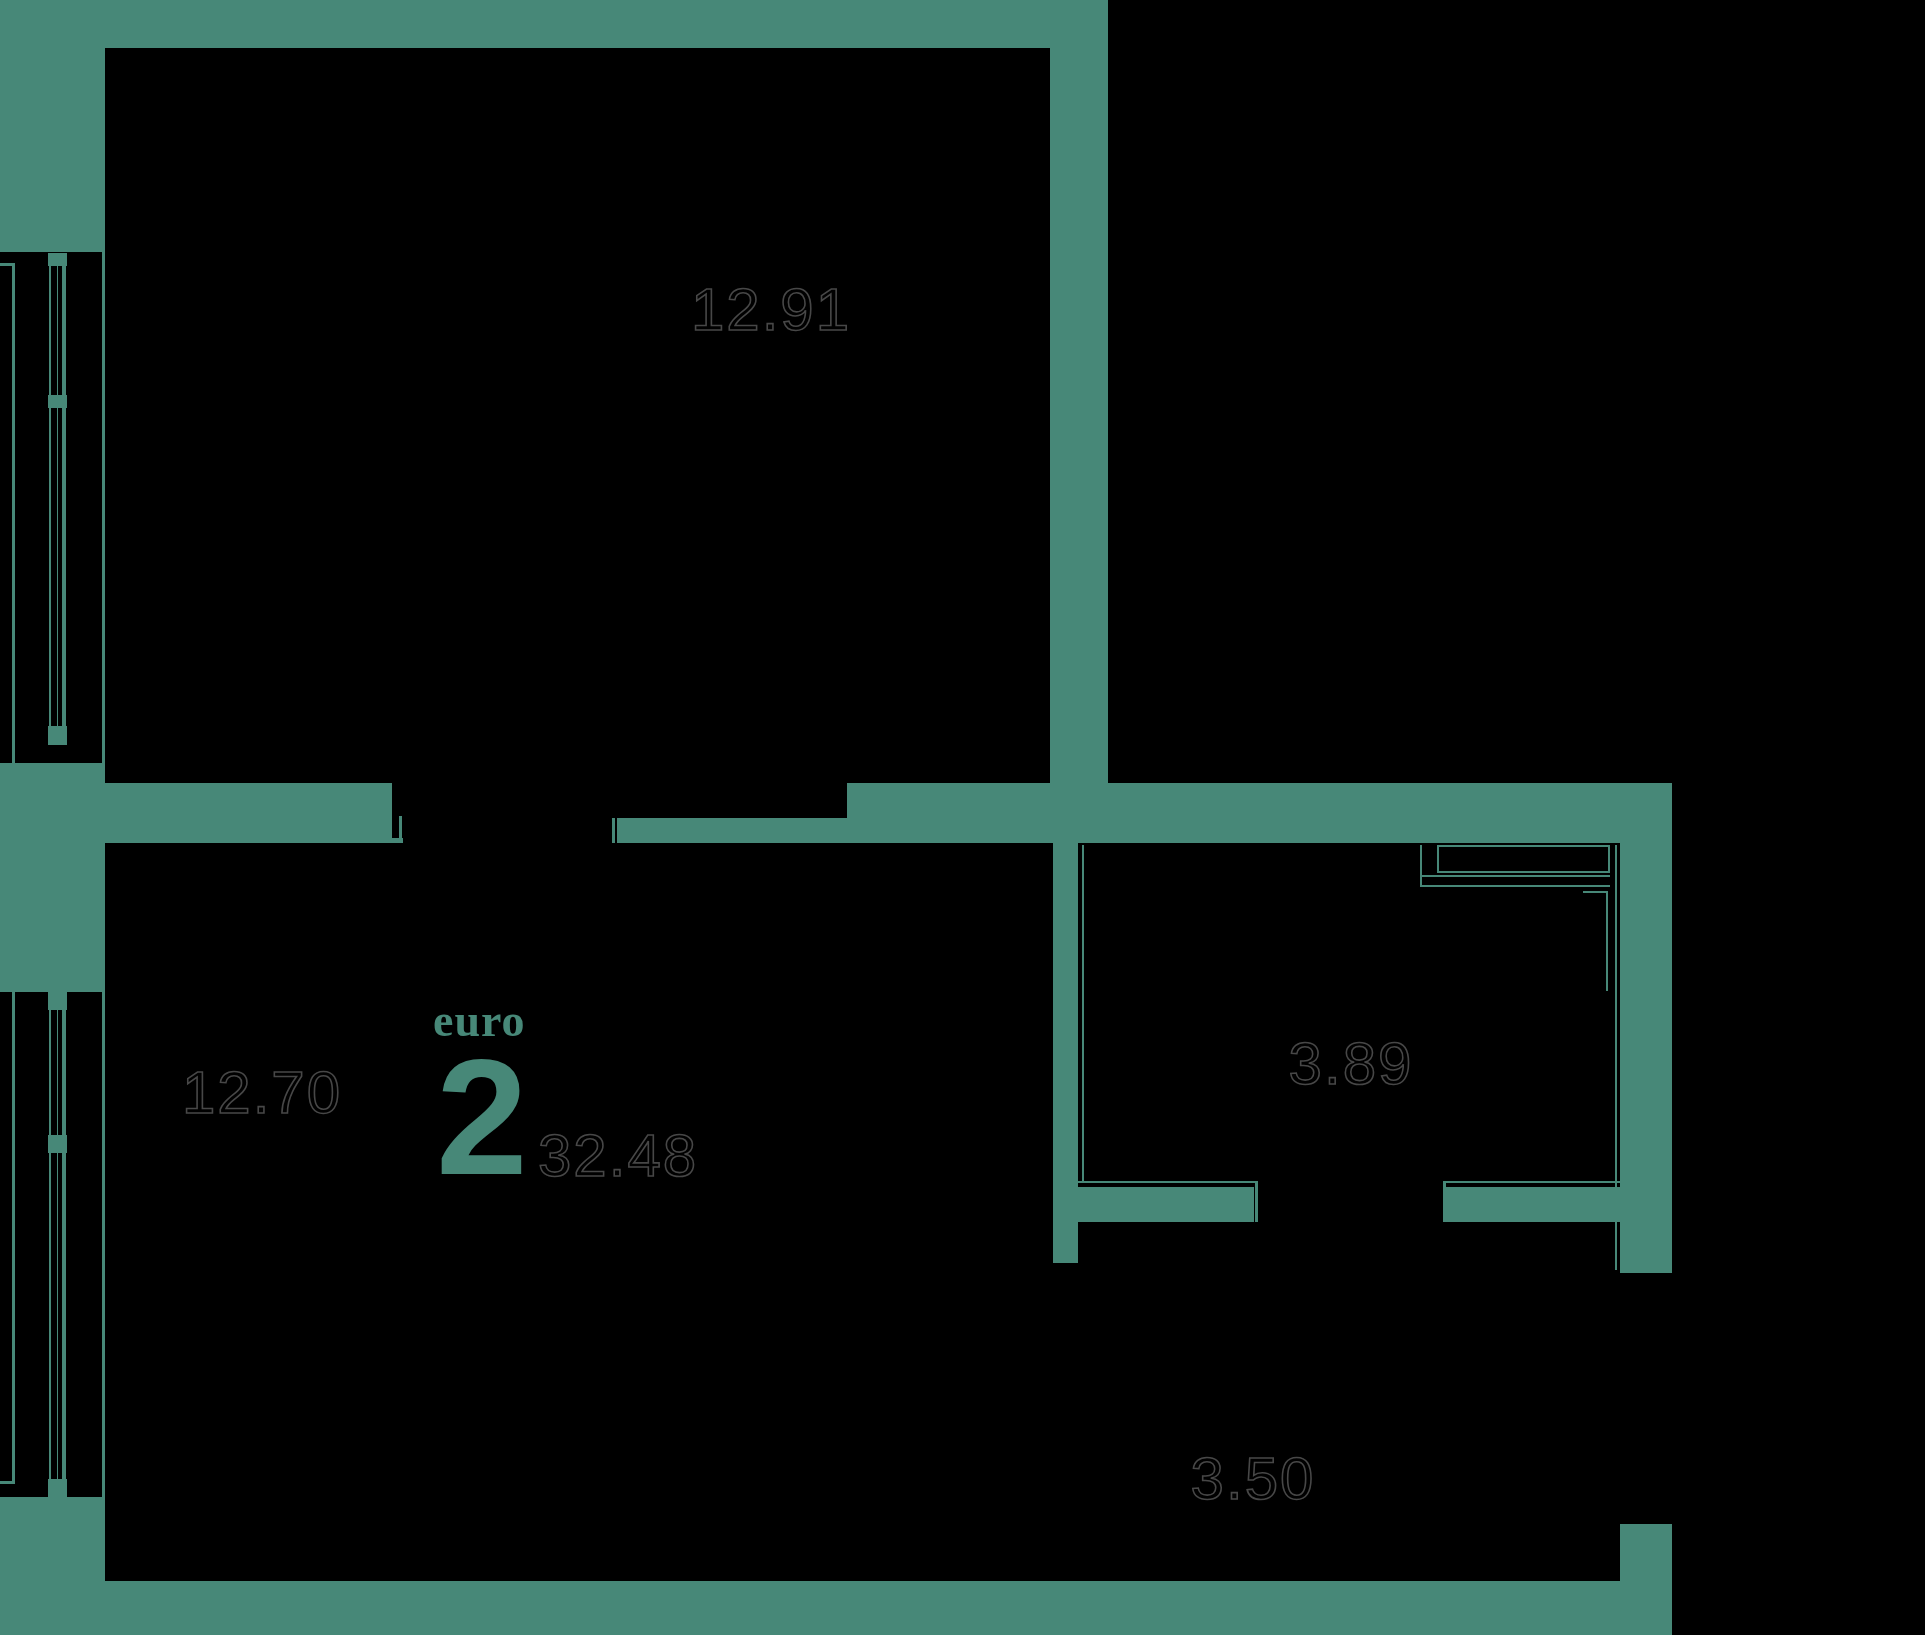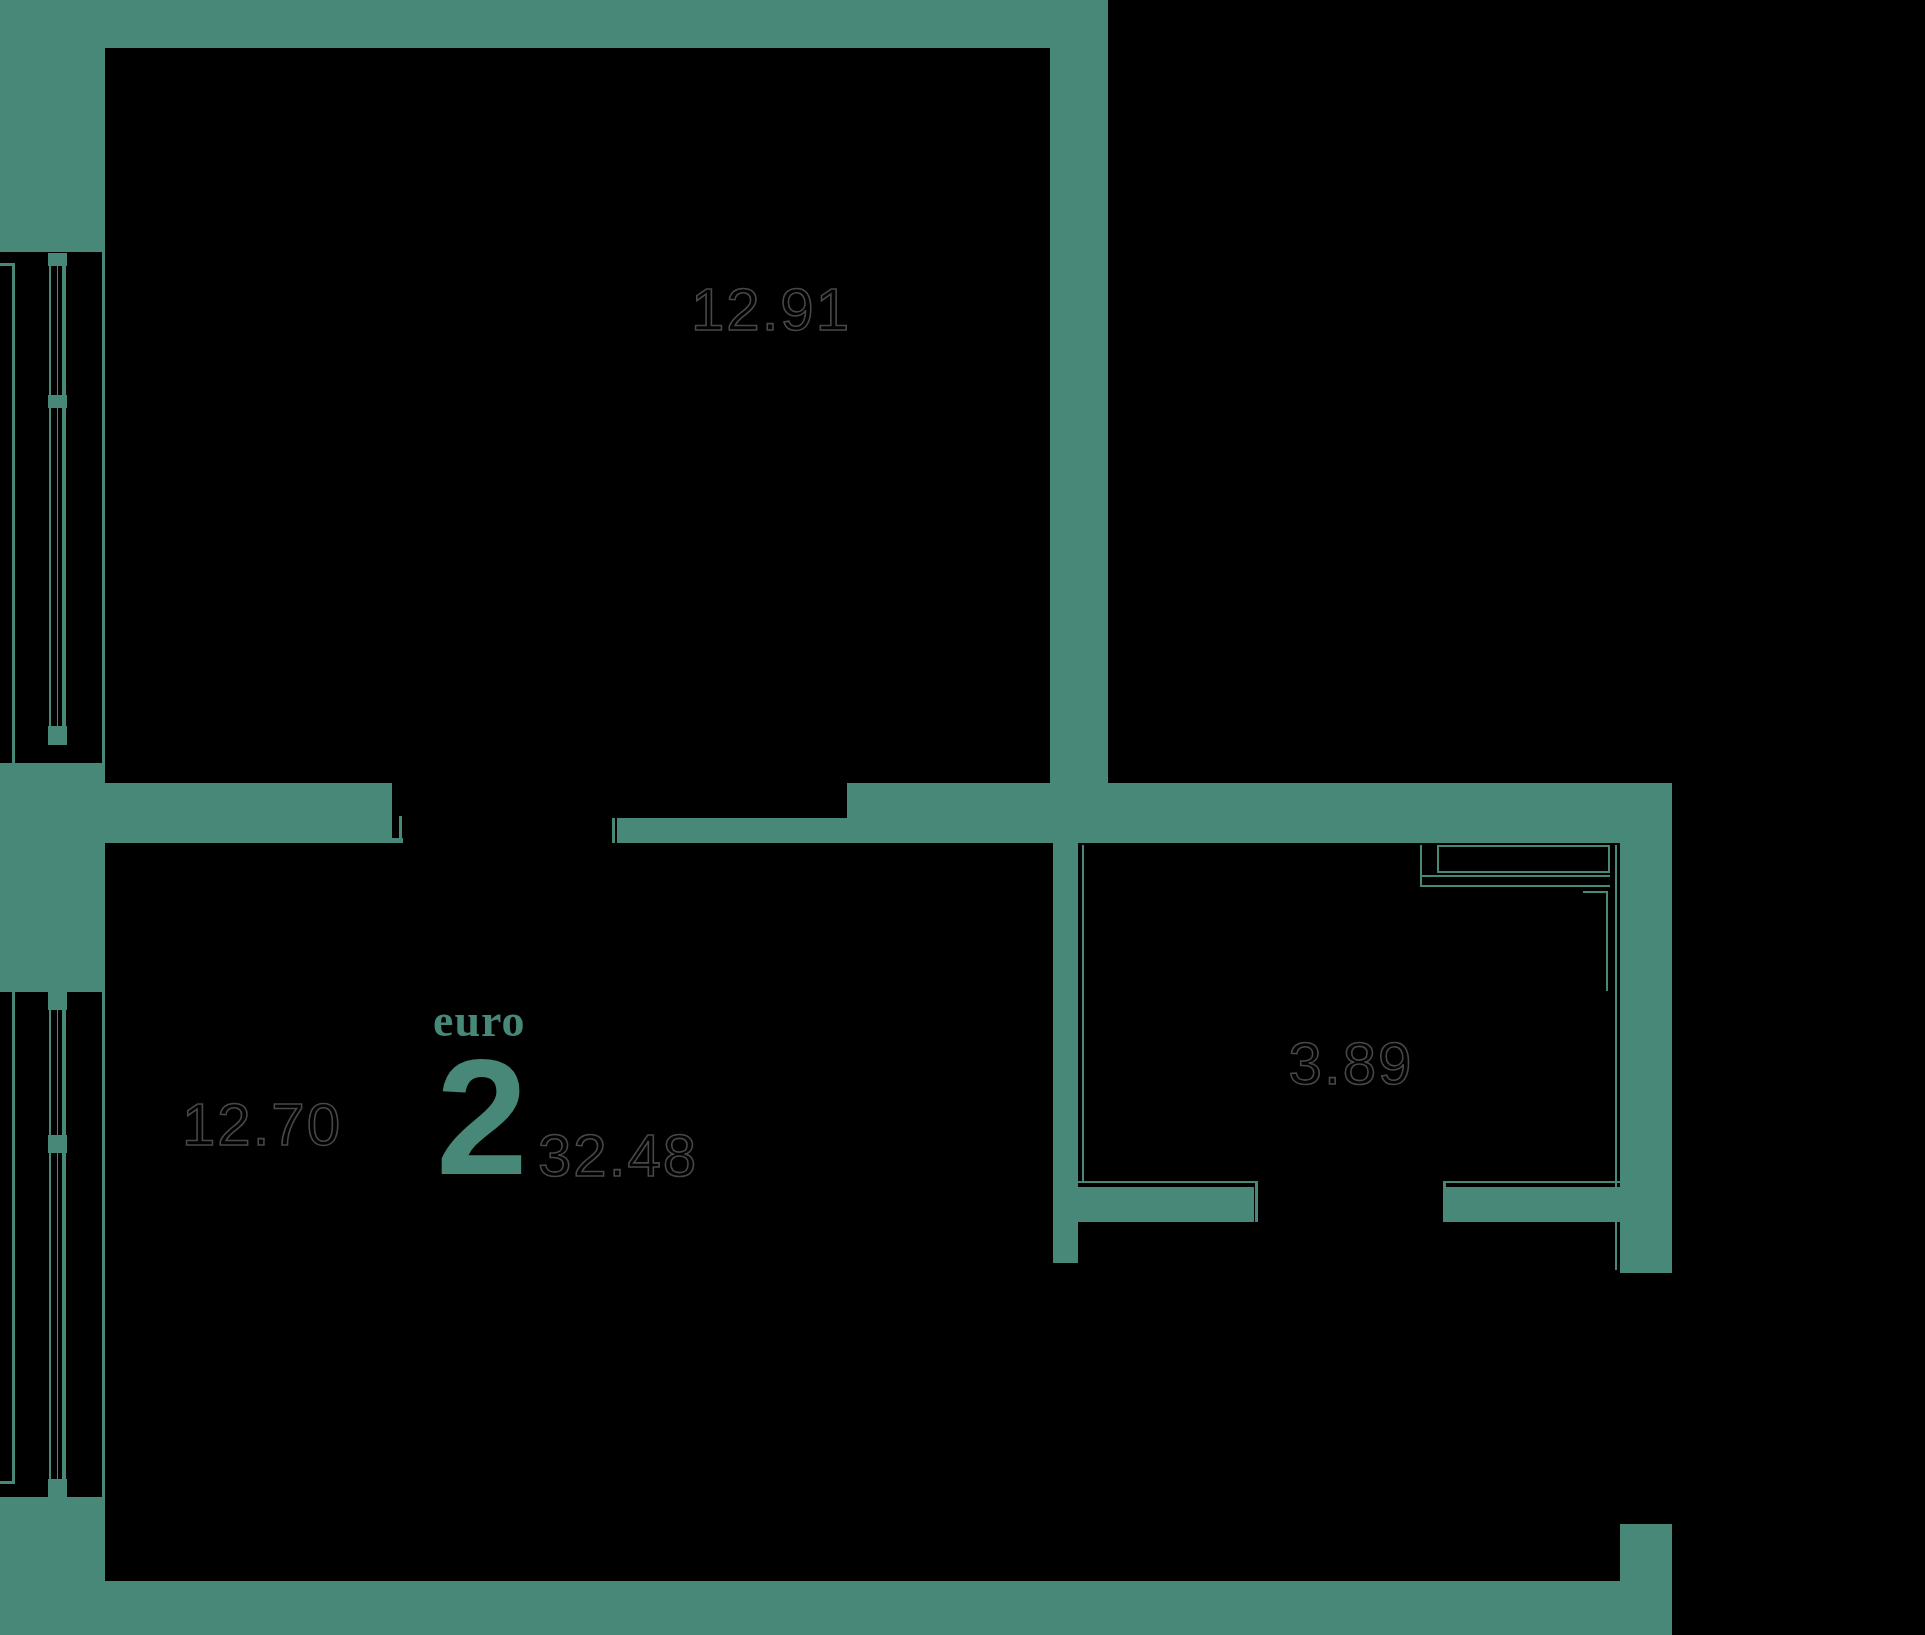--- a/index.html
+++ b/index.html
@@ -90,20 +90,21 @@
 
   <div class="hl" style="left:1078px;top:1181px;width:180px;height:2px;"></div>
   <div class="hl" style="left:1443px;top:1181px;width:177px;height:2px;"></div>
   <div class="hl" style="left:1255px;top:1183px;width:3px;height:39px;"></div>
   <div class="hl" style="left:1443px;top:1183px;width:3px;height:39px;"></div>
 
   <div class="hl" style="left:1620px;top:1270px;width:52px;height:3px;"></div>
   <div class="hl" style="left:1620px;top:1524px;width:52px;height:3px;"></div>
 
   <div class="area-label" style="left:621px;top:280px;">12.91</div>
-  <div class="area-label" style="left:112px;top:1095px;text-align:center;">12.70</div>
+  <div class="area-label" style="left:112px;top:1063px;text-align:center;">12.70</div>
   <div class="area-label" style="left:1201px;top:1034px;">3.89</div>
+  <div class="area-label" style="left:1103px;top:1449px;">3.50</div>
 
   <div class="euro-label" style="left:433px;top:998px;">euro</div>
   <div class="big-number" style="left:436px;top:1035px;">2</div>
   <div class="total-area" style="left:538px;top:1126px;">32.48</div>
 
 </div>
 
 </body></html>

